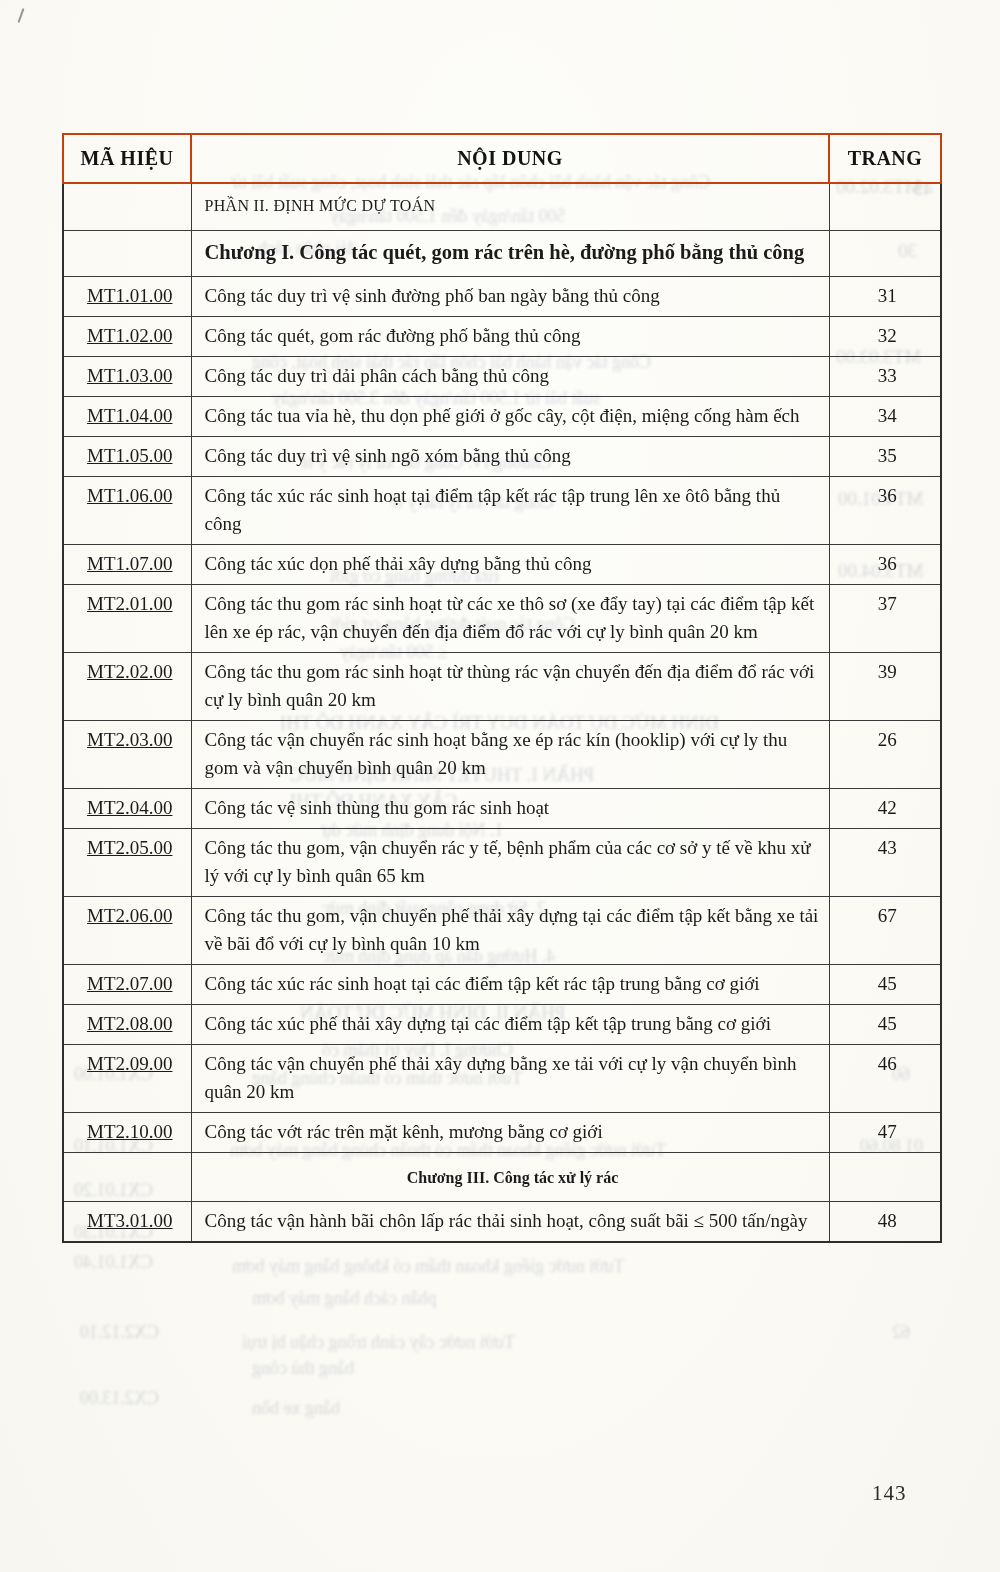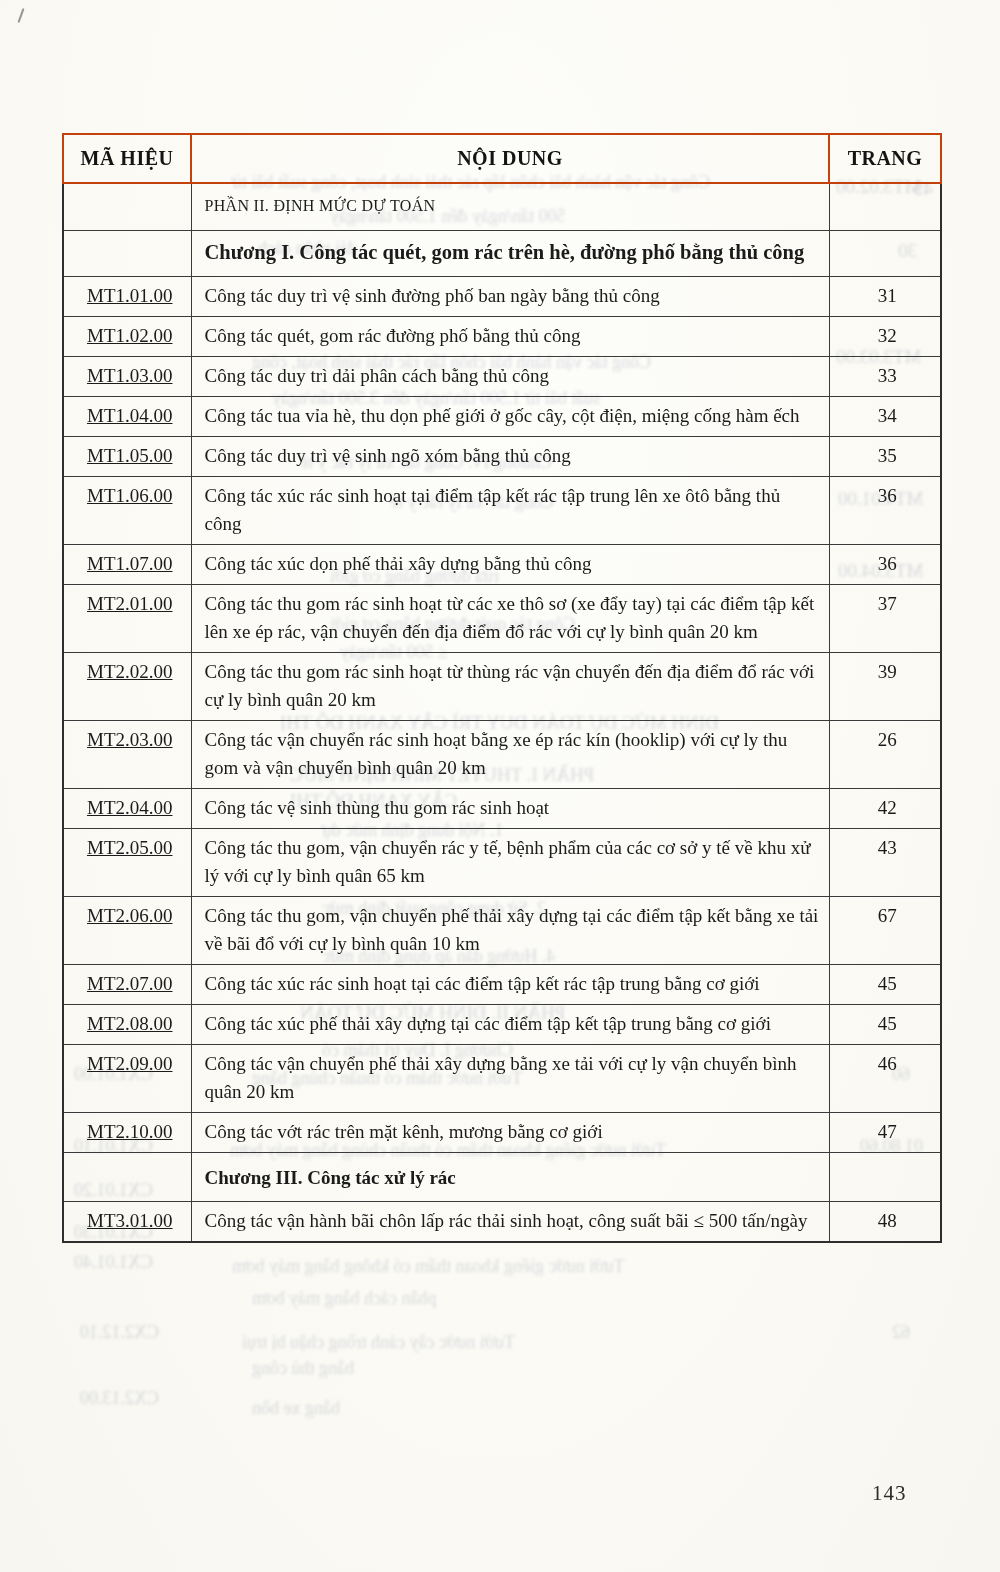--- a/index.html
+++ b/index.html
@@ -78,23 +78,23 @@
     line-height: 30px;
   }
   tr.row-chapter td.col-content {
     font-weight: bold;
     font-size: 20.5px;
     line-height: 31px;
     padding-top: 6px; padding-bottom: 8px;
   }
   tr.row-chapter3 td.col-content {
     font-weight: bold;
-    font-size: 19px;
+    font-size: 16px;
     line-height: 31px;
-    padding-top: 9px; padding-bottom: 8px;
+    padding-top: 9px; padding-bottom: 8px; text-align: center;
   }
 
   .page-number {
     position: absolute; left: 872px; top: 1481px;
     z-index: 2;
     font-size: 21px;
     color: #2c2c2c;
     letter-spacing: 1px;
   }
 </style>

